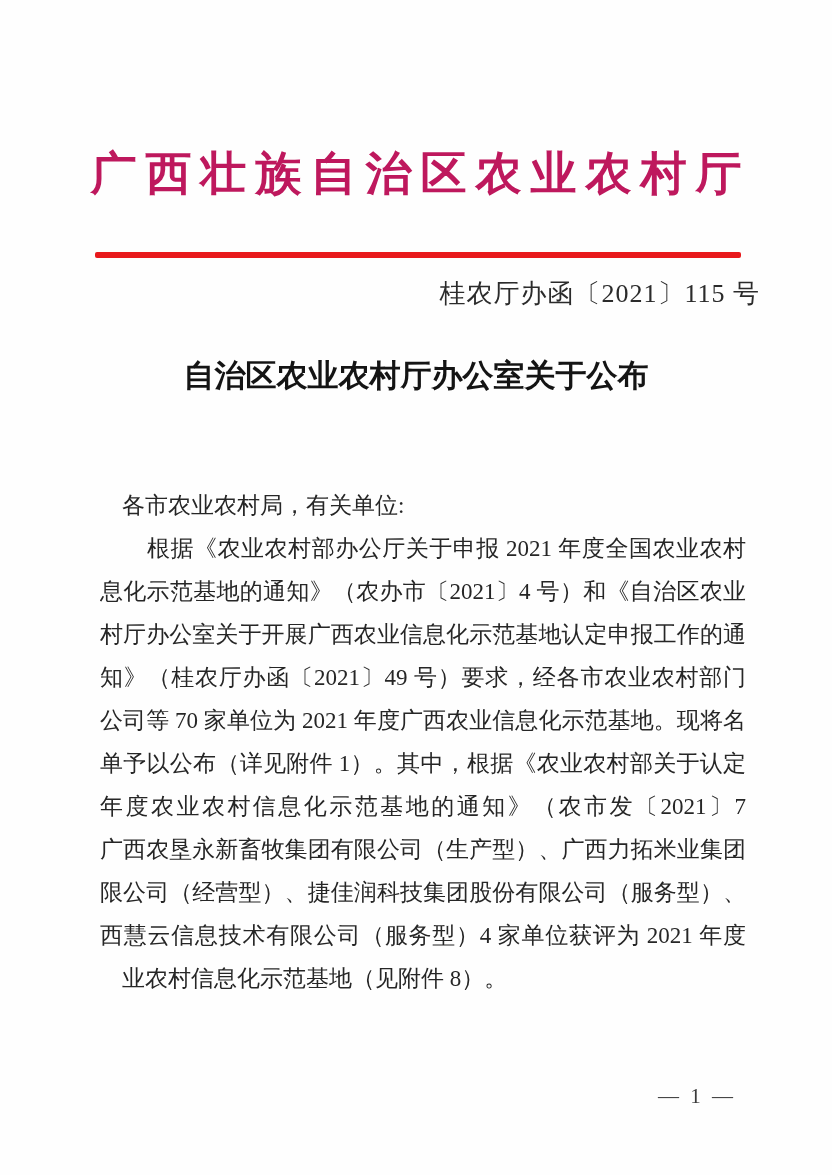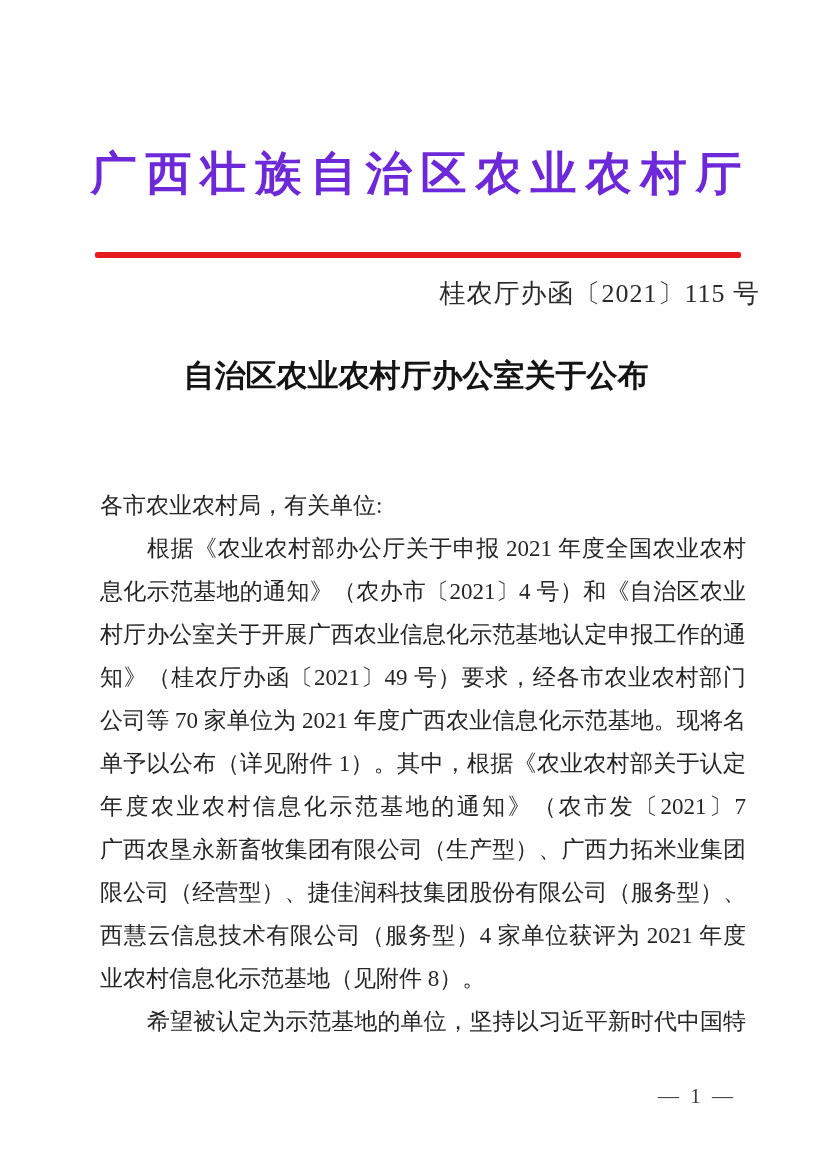--- a/index.html
+++ b/index.html
@@ -17,21 +17,21 @@
     color: #222222;
   }
   .agency-name {
     position: absolute;
     top: 143px;
     left: 0;
     width: 100%;
     text-align: center;
     font-size: 46px;
     font-weight: bold;
-    color: #6d28d9;
+    color: #be185d;
     letter-spacing: 9px;
     text-indent: 9px;
     white-space: nowrap;
   }
   .red-rule {
     position: absolute;
     top: 252px;
     left: 95px;
     width: 646px;
     height: 6px;
@@ -75,20 +75,21 @@
     height: 43px;
     overflow: hidden;
     white-space: nowrap;
   }
   .line.just {
     white-space: normal;
   }
   .line.plain {
     text-align: right;
     text-align-last: left;
+    margin-left: 22px;
   }
   .line.indent {
     text-indent: 47px;
   }
   .page-number {
     position: absolute;
     top: 1084px;
     right: 96px;
     font-size: 21px;
     color: #3a3a3a;
@@ -117,18 +118,17 @@
     <div class="line just">息化示范基地的通知》（农办市〔2021〕4 号）和《自治区农业农</div>
     <div class="line just">村厅办公室关于开展广西农业信息化示范基地认定申报工作的通</div>
     <div class="line just">知》（桂农厅办函〔2021〕49 号）要求，经各市农业农村部门推</div>
     <div class="line just">公司等 70 家单位为 2021 年度广西农业信息化示范基地。现将名</div>
     <div class="line just">单予以公布（详见附件 1）。其中，根据《农业农村部关于认定 2021</div>
     <div class="line just">年度农业农村信息化示范基地的通知》（农市发〔2021〕7 号），</div>
     <div class="line just">广西农垦永新畜牧集团有限公司（生产型）、广西力拓米业集团有</div>
     <div class="line just">限公司（经营型）、捷佳润科技集团股份有限公司（服务型）、广</div>
     <div class="line just">西慧云信息技术有限公司（服务型）4 家单位获评为 2021 年度农</div>
     <div class="line plain">业农村信息化示范基地（见附件 8）。</div>
-    <div class="line just indent">希望被认定为示范基地的单位，坚持以习近平新时代中国特</div>
   </div>
 
   <div class="page-number">— 1 —</div>
 
 </div>
 
 </body></html>

